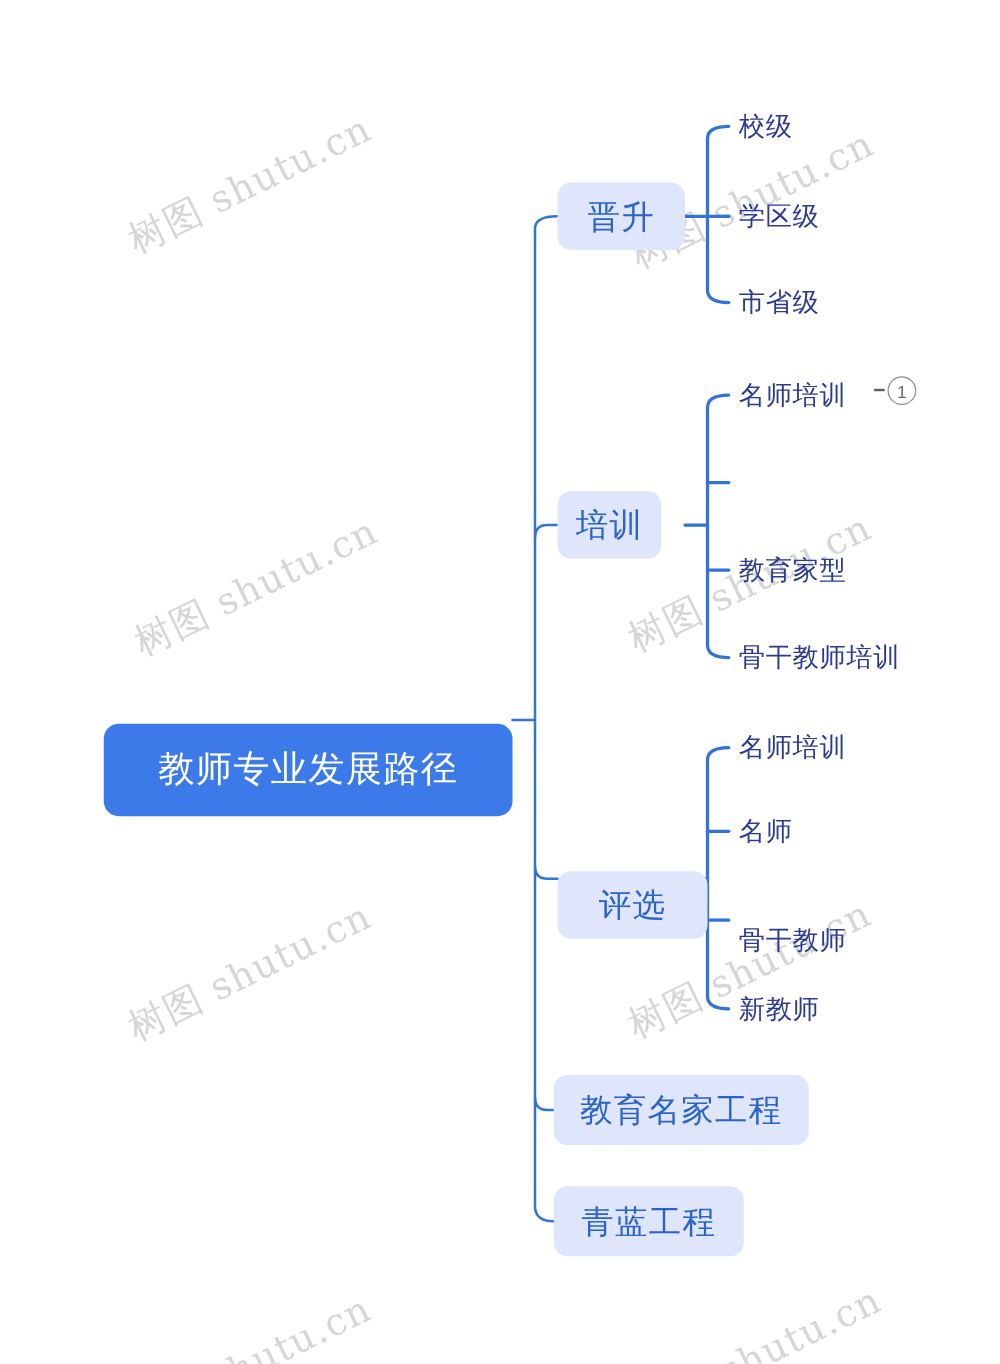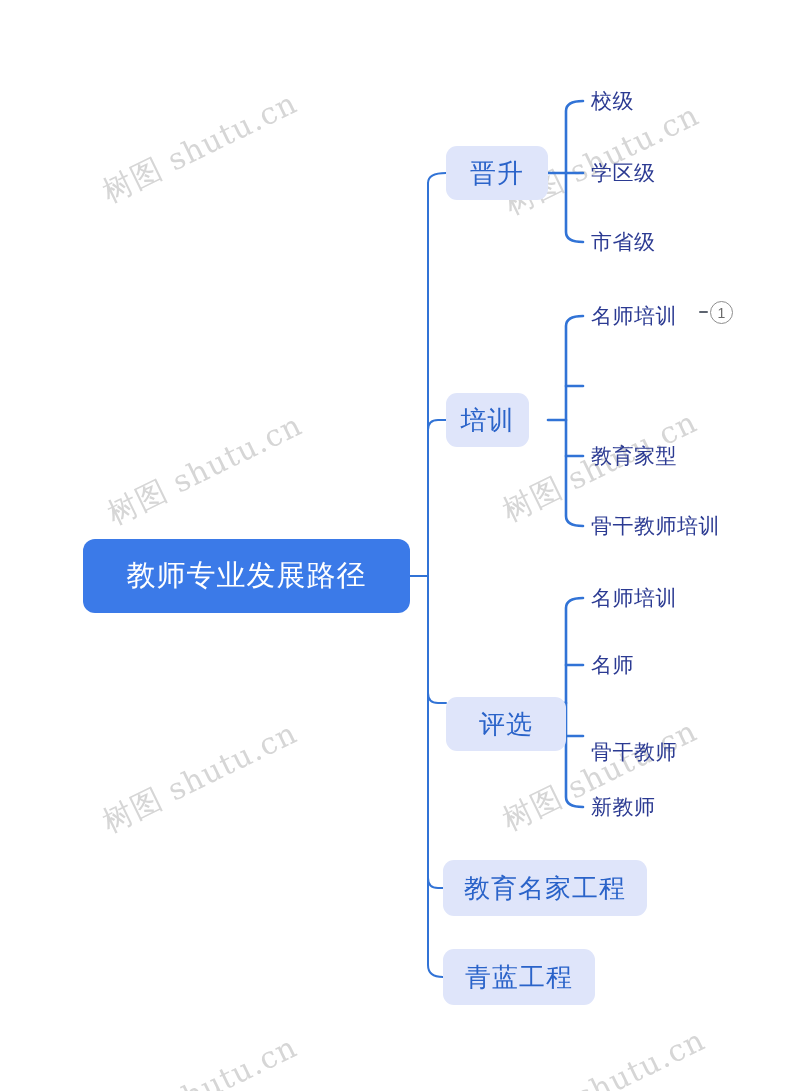--- a/index.html
+++ b/index.html
@@ -28,21 +28,21 @@
   svg.connectors{position:absolute;left:0;top:0;}
   svg.connectors path{fill:none;stroke:var(--line);stroke-linecap:round;}
   svg.connectors path.thin{stroke-width:2;}
   svg.connectors path.thick{stroke-width:2.6;}
   .node{
     position:absolute;display:flex;align-items:center;justify-content:center;
     box-sizing:border-box;cursor:pointer;
   }
   .root-node{
     background:var(--root-fill);color:var(--root-text);
-    border-radius:12px;font-size:29px;font-weight:500;letter-spacing:1px;
+    border-radius:12px;font-size:29px;font-weight:500;letter-spacing:1px;margin-top:40px;
   }
   .branch-node{
     background:var(--branch-fill);color:var(--branch-text);
     border-radius:11px;font-size:26px;font-weight:500;letter-spacing:1px;
   }
   .child{
     position:absolute;transform:translateY(-50%);
     color:var(--child-text);font-size:21px;font-weight:500;
     white-space:nowrap;letter-spacing:0.5px;cursor:pointer;
   }

